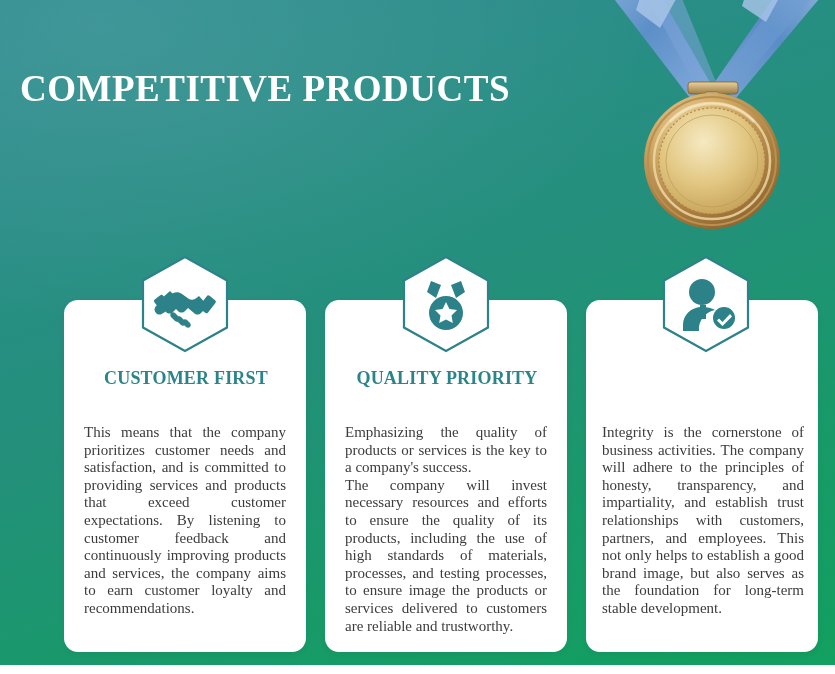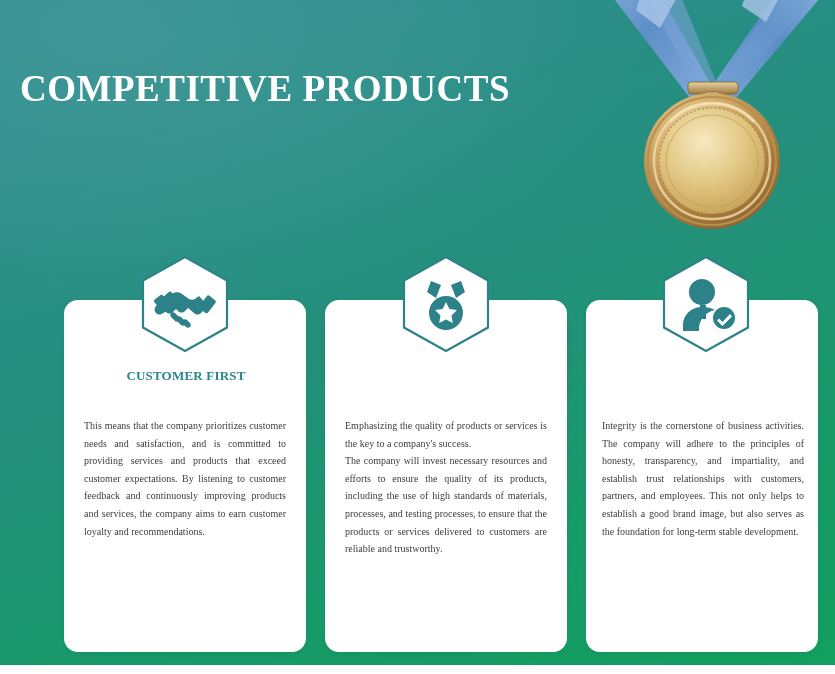--- a/index.html
+++ b/index.html
@@ -42,26 +42,26 @@
     background:#ffffff;border-radius:14px;
     box-shadow:0 2px 6px rgba(0,0,0,0.06);
   }
   .card.c1{left:64px;}
   .card.c2{left:325px;}
   .card.c3{left:586px;width:232px;}
 
   .card-title{
     position:absolute;left:2px;right:0;top:68px;
     text-align:center;color:#2b8489;
-    font-size:13px;font-weight:bold;letter-spacing:0.2px;
+    font-size:18px;font-weight:bold;letter-spacing:0.2px;
     white-space:nowrap;
   }
   .card-body{
-    position:absolute;left:20px;right:20px;top:117px;
-    color:#3c3c3c;font-size:10px;line-height:17.6px;
+    position:absolute;left:20px;right:20px;top:124px;
+    color:#3c3c3c;font-size:15px;line-height:17.6px;
     text-align:justify;
   }
   .card.c3 .card-body{left:16px;right:14px;}
   .card-body p{margin:0;}
 
   
   .hex{position:absolute;top:-45px;width:92px;height:98px;}
   .hex.h1{left:-46px;}
   .hex svg{display:block;}
 </style>
@@ -154,23 +154,24 @@
         <svg width="92" height="98" viewBox="0 0 92 98">
           <polygon points="46,2 88,25.5 88,72.5 46,96 4,72.5 4,25.5" fill="#ffffff" stroke="#2d8289" stroke-width="2.2"></polygon>
           <g fill="#2d8289">
             <path d="M31 26 l10 4 -5 13 -9 -6 z"></path>
             <path d="M61 26 l-10 4 5 13 9 -6 z"></path>
             <circle cx="46" cy="58" r="17"></circle>
             <polygon points="46,47 49.4,54 57,55.1 51.5,60.4 52.8,68 46,64.4 39.2,68 40.5,60.4 35,55.1 42.6,54" fill="#ffffff"></polygon>
           </g>
         </svg>
       </div>
+      <div class="card-title">QUALITY PRIORITY</div>
       <div class="card-body">
         <p>Emphasizing the quality of products or services is the key to a company's success.</p>
-        <p>The company will invest necessary resources and efforts to ensure the quality of its products, including the use of high standards of materials, processes, and testing processes, to ensure that the products or services delivered to customers are reliable and trustworthy.</p>
+        <p>The company will invest necessary resources and efforts to ensure the quality of its products, including the use of high standards of materials, processes, and testing processes, to ensure image the products or services delivered to customers are reliable and trustworthy.</p>
       </div>
     </div>
 
     <div class="card c3">
       <div class="hex" style="left:74px;top:-45px;">
         <svg width="92" height="98" viewBox="0 0 92 98">
           <polygon points="46,2 88,25.5 88,72.5 46,96 4,72.5 4,25.5" fill="#ffffff" stroke="#2d8289" stroke-width="2.2"></polygon>
           <g fill="#2d8289">
             <circle cx="42" cy="37" r="13"></circle>
             <path d="M42 52 c-11 0 -19 8 -19 18 l0 6 l16 0 c-1 -10 6 -19 16 -21 c-3 -2 -8 -3 -13 -3 z"></path>

